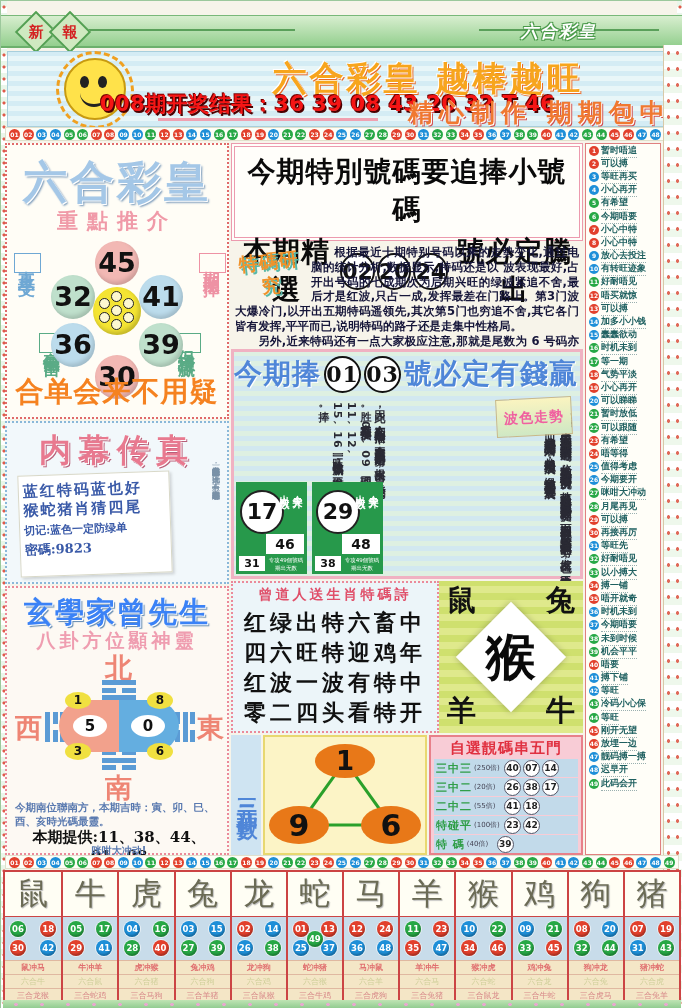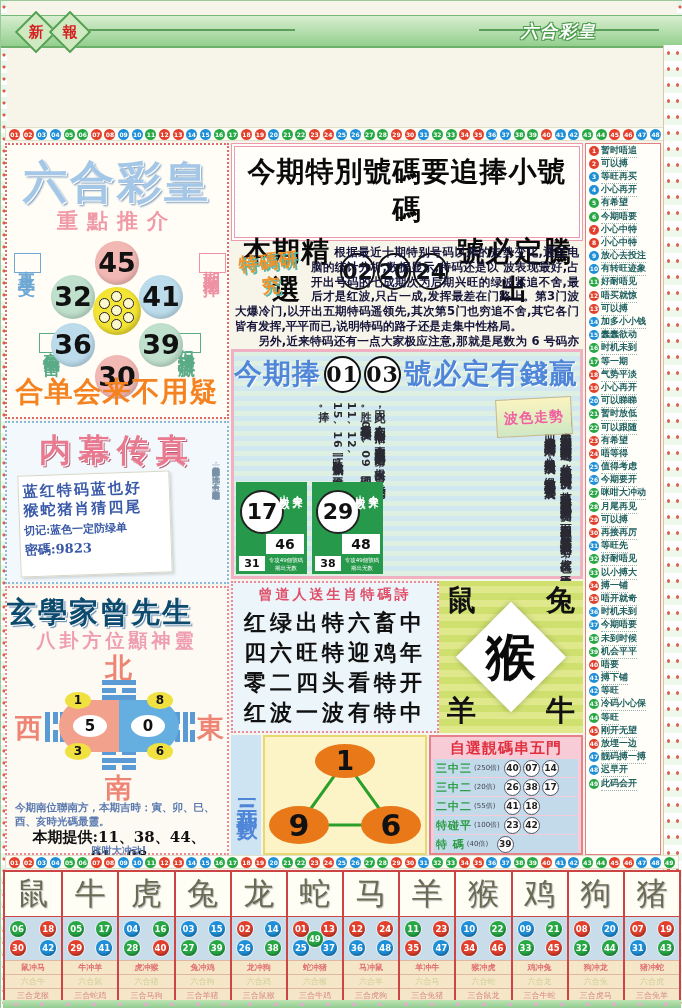--- a/index.html
+++ b/index.html
@@ -63,21 +63,21 @@
   .fcenter{position:absolute;width:48px;height:48px;border-radius:50%;background:#f4e433;box-shadow:inset -2px -3px 4px rgba(0,0,0,.2);}
   .fdot{position:absolute;width:11px;height:11px;border:1.3px solid #222;border-radius:50%;background:#fdf8d0;box-sizing:border-box;}
   .l1footer{position:absolute;left:0;bottom:6px;width:100%;text-align:center;font-size:28px;font-weight:900;color:#f58220;letter-spacing:1px;}
   .l2title{position:absolute;left:0;top:6px;width:100%;text-align:center;font-size:32px;font-weight:900;color:#e8798f;
         letter-spacing:7px;font-family:"DejaVu Serif",serif;text-shadow:1px 1px 0 #fff,2px 2px 0 #b8607a;}
   .notepaper{position:absolute;left:12px;top:50px;width:152px;height:102px;background:#fff;border:1px solid #d8d8c8;
         transform:rotate(-2deg);box-shadow:2px 2px 3px rgba(0,0,0,.15);padding:6px 4px;box-sizing:border-box;
         color:#3a5aa8;font-weight:700;font-family:"DejaVu Serif",serif;}
   .nline1{font-size:15px;letter-spacing:2px;} .nline3{font-size:11px;margin-top:3px;} .nline4{font-size:13px;margin-top:3px;}
   .sidenote{position:absolute;right:6px;top:38px;width:44px;height:116px;writing-mode:vertical-rl;font-size:8px;color:#7a92a8;line-height:11px;}
-  .l3title{position:absolute;left:0;top:5px;width:100%;text-align:left;font-size:29px;font-weight:900;color:#0c4a6e;
+  .l3title{position:absolute;left:0;top:5px;width:100%;text-align:center;font-size:29px;font-weight:900;color:#3b82f6;
         letter-spacing:2px;font-family:Liberation Sans, sans-serif;text-shadow:1px 1px 0 #fff,2px 2px 1px #6088b0;}
   .l3sub{position:absolute;left:0;top:40px;width:100%;text-align:center;font-size:19px;color:#ef9db0;letter-spacing:4px;font-weight:700;font-family:"DejaVu Serif",serif;}
   .compass{position:absolute;font-size:27px;font-weight:900;color:#ee8574;font-family:"DejaVu Serif",serif;}
   .trig{position:absolute;display:flex;flex-direction:column;gap:2.5px;}
   .trig i{display:block;width:34px;height:5px;background:#5b9bd5;}
   .trig i.b{background:linear-gradient(90deg,#5b9bd5 0 14px,transparent 14px 20px,#5b9bd5 20px);}
   .trig.v{flex-direction:row;} .trig.v i{width:5px;height:30px;}
   .trig.v i.b{background:linear-gradient(180deg,#5b9bd5 0 12px,transparent 12px 18px,#5b9bd5 18px);}
   .yypill{position:absolute;left:52px;top:112px;width:120px;height:52px;border-radius:26px;overflow:hidden;display:flex;}
   .yypill .ph{width:50%;height:100%;} .ph.pink{background:#f2a18c;} .ph.blue{background:#64aee0;}
@@ -175,20 +175,34 @@
   <div class="hline" style="left:44px;width:250px;"></div>
   <div class="hline" style="left:478px;width:180px;"></div>
   <div class="diamond" style="left:20px;">
       <span>新</span>
     </div>
   <div class="diamond" style="left:54px;">
       <span>報</span>
     </div>
   <div class="masthead">六合彩皇</div>
 
+  <div class="banner">
+    <div class="sunwrap">
+      <div class="sunring"></div>
+      <div class="sun">
+        <div class="eye l"></div>
+        <div class="eye r"></div>
+        <div class="smile"></div>
+      </div>
+    </div>
+    <div class="btitle">六合彩皇 越棒越旺</div>
+    <div class="bresult">008期开奖结果：36 39 08 43 20 32 T 46</div>
+    <div class="bruleline"></div>
+    <div class="bslogan">精心制作 期期包中</div>
+  </div>
 
   <div class="ballrow" style="top:126px;" id="ballrow-top">
       <span class="mball" style="background: rgb(226, 64, 44);">01</span>
       <span class="mball" style="background: rgb(226, 64, 44);">02</span>
       <span class="mball" style="background: rgb(30, 143, 216);">03</span>
       <span class="mball" style="background: rgb(30, 143, 216);">04</span>
       <span class="mball" style="background: rgb(39, 168, 69);">05</span>
       <span class="mball" style="background: rgb(39, 168, 69);">06</span>
       <span class="mball" style="background: rgb(226, 64, 44);">07</span>
       <span class="mball" style="background: rgb(226, 64, 44);">08</span>
@@ -363,22 +377,22 @@
       </div>
     </div>
   </div>
 
   <div class="cbox" id="poembox">
     <div class="poemleft">
       <div class="poemtitle">曾道人送生肖特碼詩</div>
       <div class="poemlines">
         <div>红绿出特六畜中</div>
         <div>四六旺特迎鸡年</div>
+        <div>红波一波有特中</div>
         <div>零二四头看特开</div>
-        <div>红波一波有特中</div>
       </div>
     </div>
     <div class="poemright">
       <div class="zcorner" style="left:8px;top:0px;">鼠</div>
       <div class="zcorner" style="right:8px;top:0px;">兔</div>
       <div class="zcorner" style="left:8px;bottom:2px;">羊</div>
       <div class="zcorner" style="right:8px;bottom:2px;">牛</div>
       <div class="zcenter">
           <span>猴</span>
         </div>

